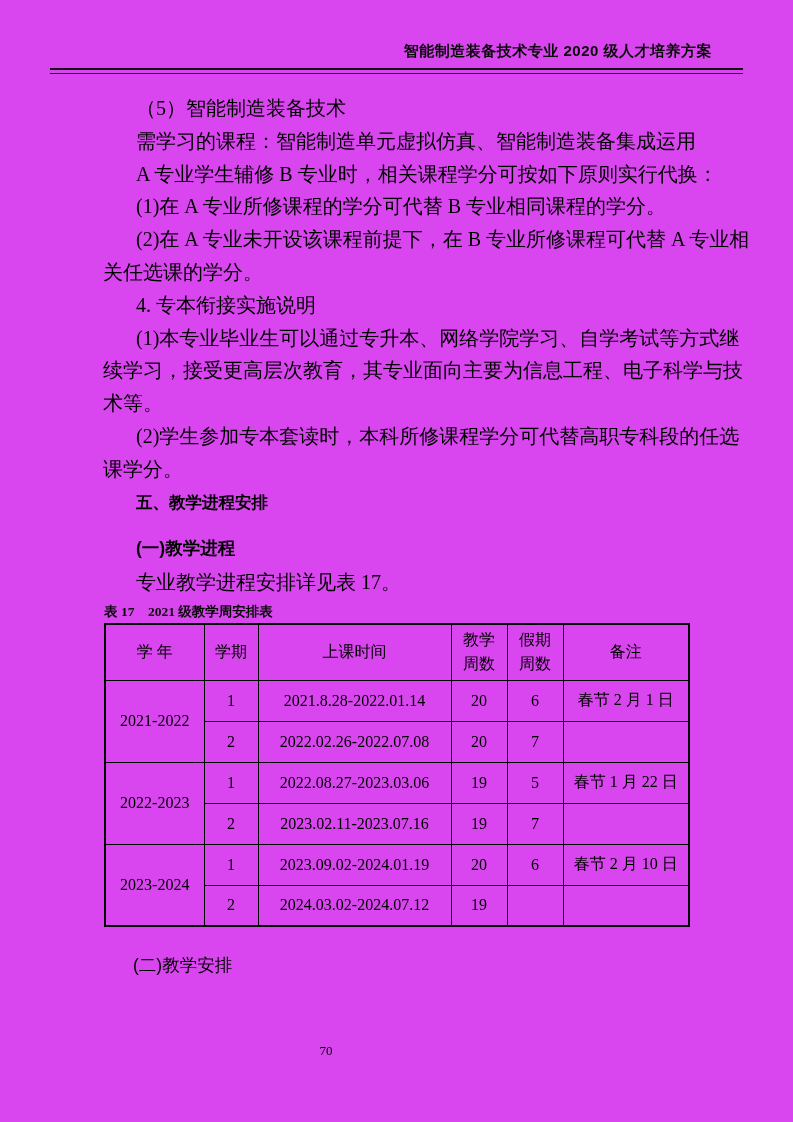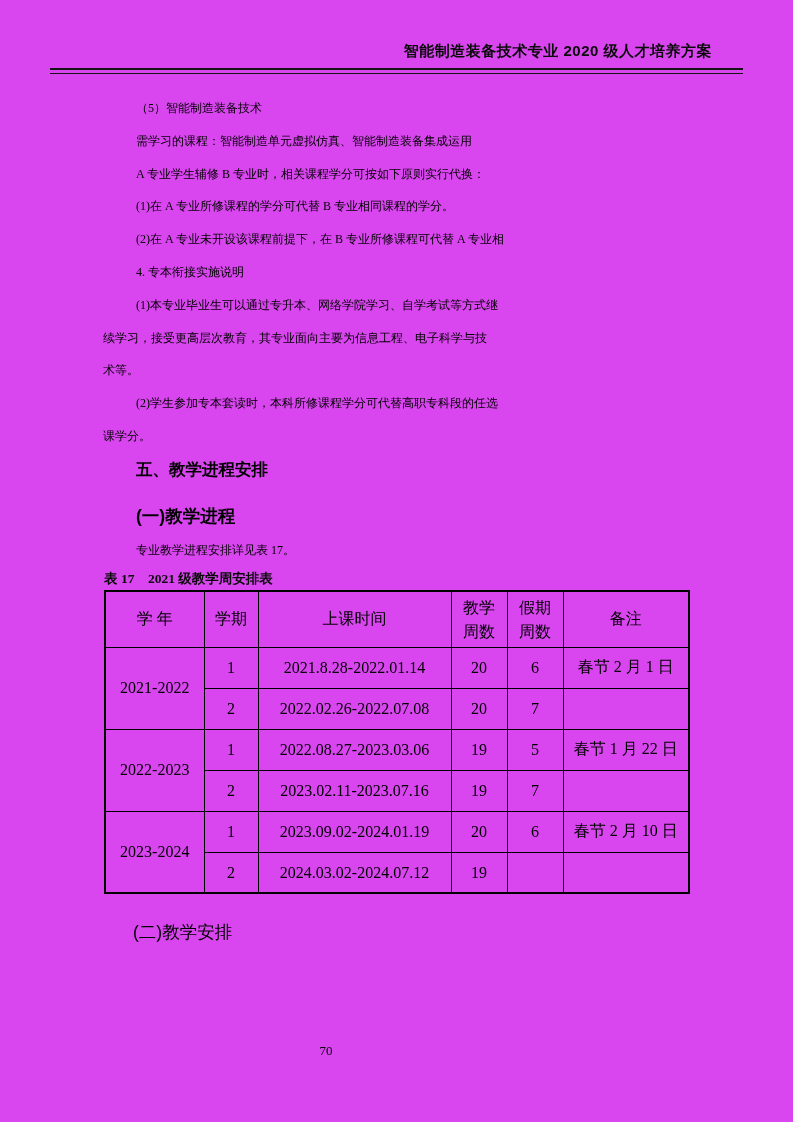--- a/index.html
+++ b/index.html
@@ -12,21 +12,21 @@
     position:absolute;top:41px;left:50px;width:662px;text-align:right;
     font-family:"Liberation Sans","DejaVu Sans",sans-serif;font-weight:bold;
     font-size:15px;line-height:20px;letter-spacing:.5px;color:#0a0a0a;
   }
   .hdr-rule{
     position:absolute;top:68px;left:50px;width:693px;height:3px;
     border-top:2.5px solid #141414;border-bottom:1.5px solid #141414;
   }
   
   .content{position:absolute;top:92px;left:103px;width:600px;}
-  .line{font-size:12px;line-height:32.8px;white-space:nowrap;}
+  .line{font-size:20px;line-height:32.8px;white-space:nowrap;}
   .line.indent{text-indent:33px;}
   .line--h2{
     font-family:"Liberation Sans","DejaVu Sans",sans-serif;font-weight:bold;
     font-size:16.5px;
   }
   .line--h3{
     font-family:"Liberation Sans","DejaVu Sans",sans-serif;font-weight:bold;
     font-size:17.5px;line-height:36px;margin-top:12px;
   }
   
@@ -66,20 +66,21 @@
 
   <div class="hdr-title">智能制造装备技术专业 2020 级人才培养方案</div>
   <div class="hdr-rule"></div>
 
   <div class="content">
     <div class="line indent">（5）智能制造装备技术</div>
     <div class="line indent">需学习的课程：智能制造单元虚拟仿真、智能制造装备集成运用</div>
     <div class="line indent">A 专业学生辅修 B 专业时，相关课程学分可按如下原则实行代换：</div>
     <div class="line indent">(1)在 A 专业所修课程的学分可代替 B 专业相同课程的学分。</div>
     <div class="line indent">(2)在 A 专业未开设该课程前提下，在 B 专业所修课程可代替 A 专业相</div>
+    <div class="line">关任选课的学分。</div>
     <div class="line indent">4. 专本衔接实施说明</div>
     <div class="line indent">(1)本专业毕业生可以通过专升本、网络学院学习、自学考试等方式继</div>
     <div class="line">续学习，接受更高层次教育，其专业面向主要为信息工程、电子科学与技</div>
     <div class="line">术等。</div>
     <div class="line indent">(2)学生参加专本套读时，本科所修课程学分可代替高职专科段的任选</div>
     <div class="line">课学分。</div>
     <div class="line indent line--h2">五、教学进程安排</div>
     <div class="line indent line--h3">(一)教学进程</div>
     <div class="line indent">专业教学进程安排详见表 17。</div>
 

